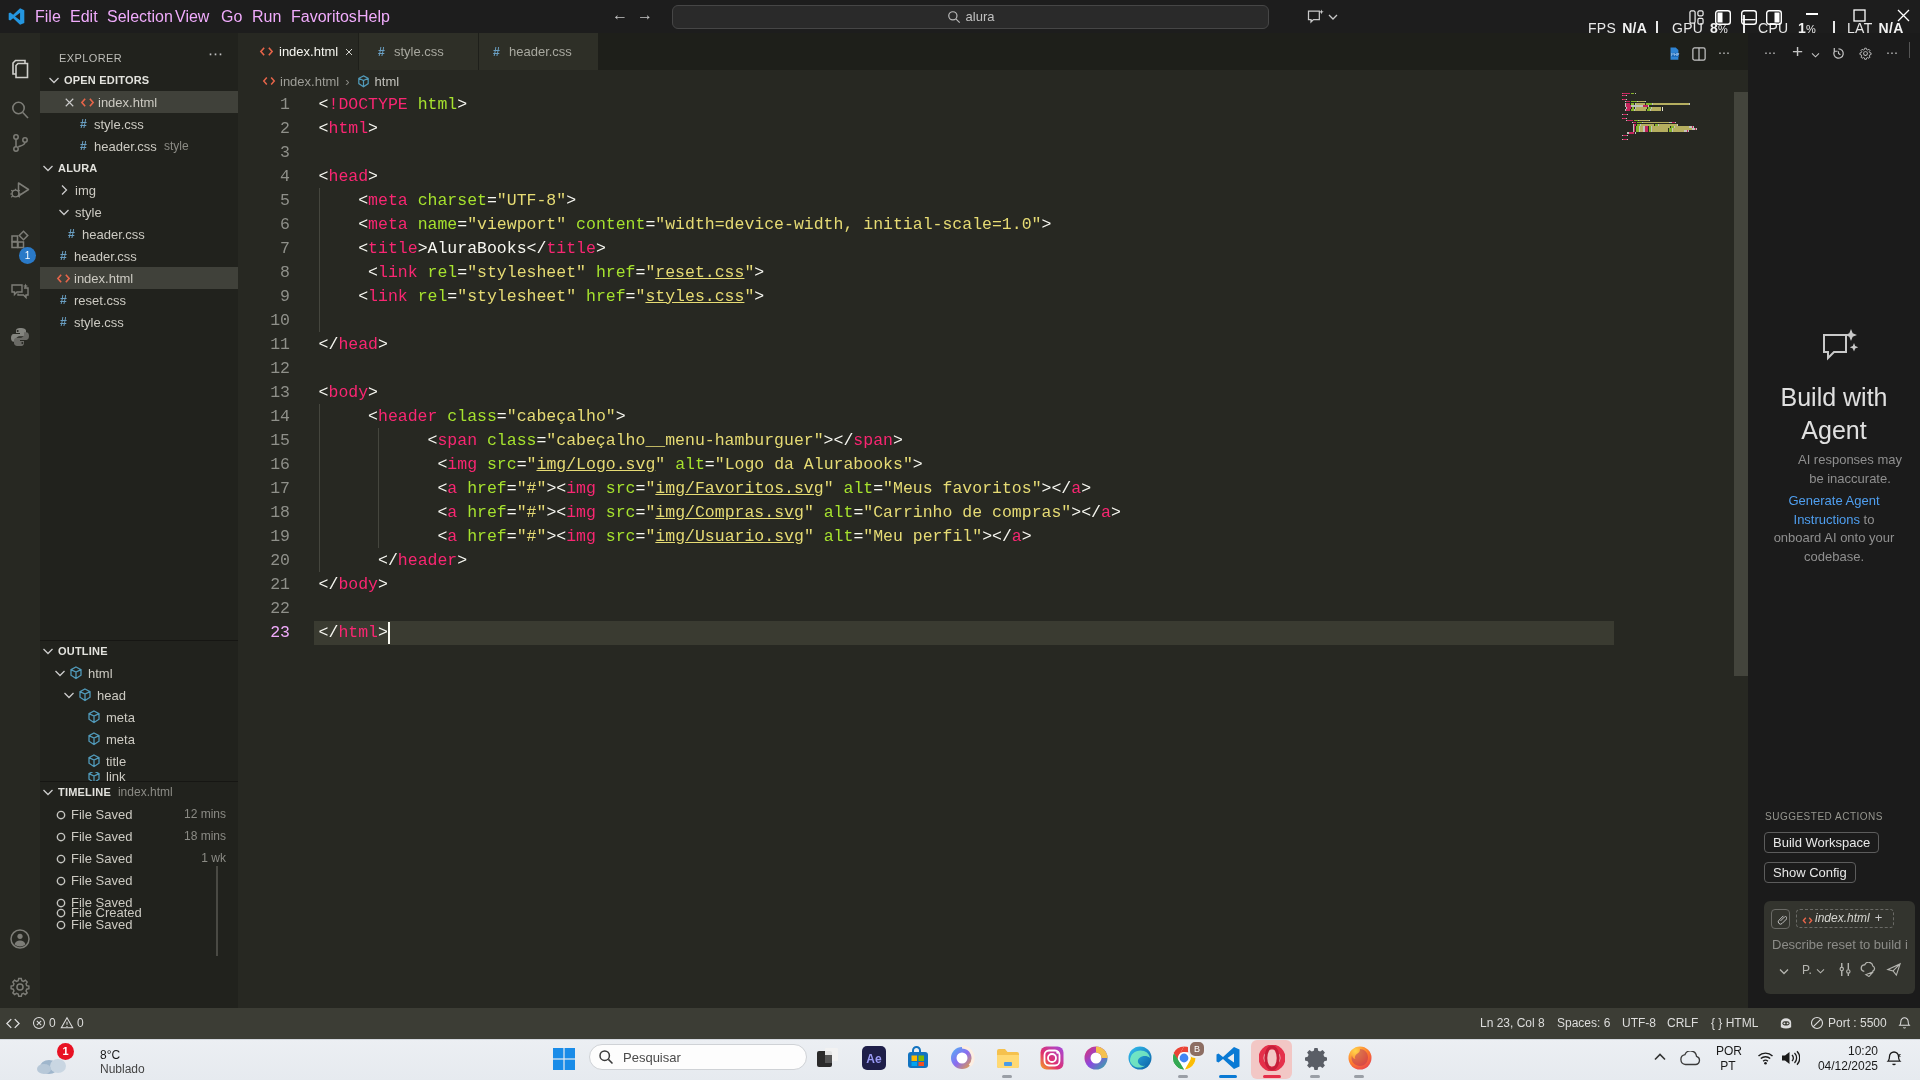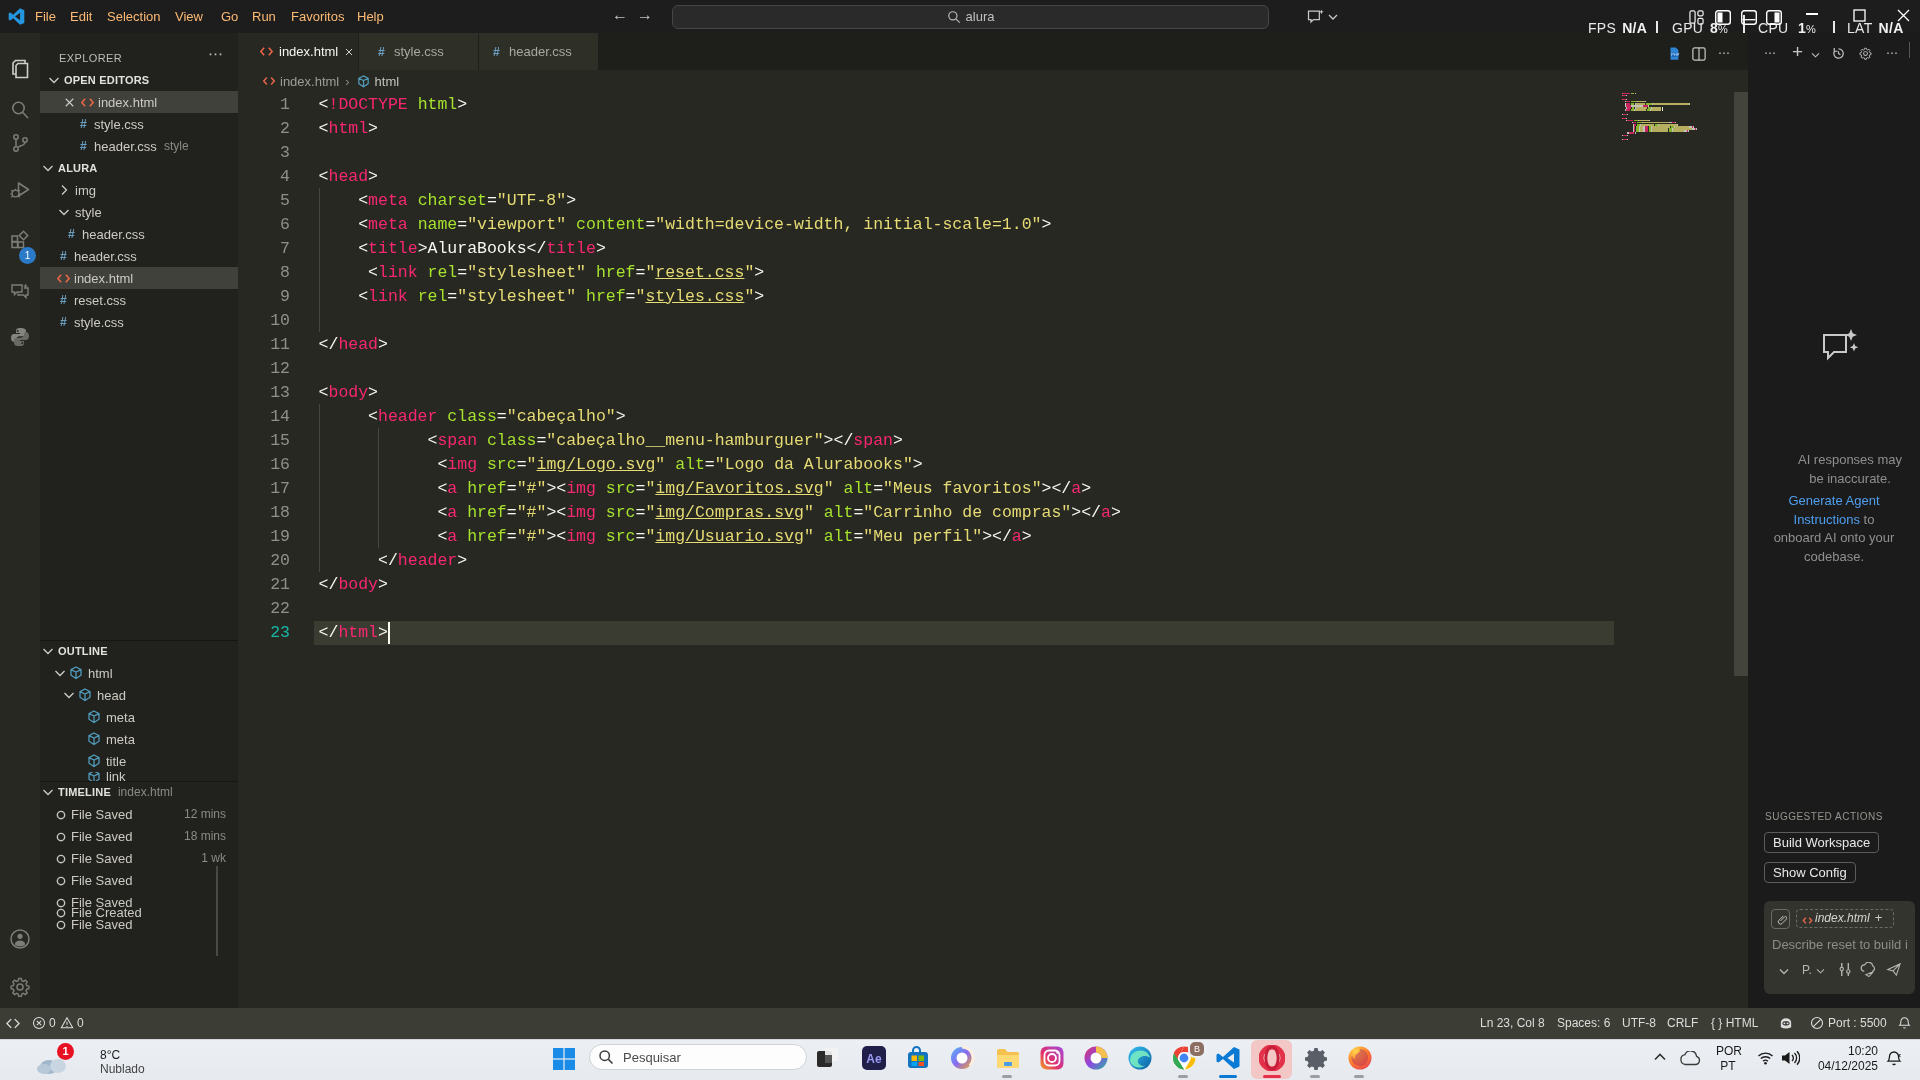--- a/index.html
+++ b/index.html
@@ -1,20 +1,20 @@
 <!DOCTYPE html>
 <html><head><meta charset="utf-8">
 <style>
 *{margin:0;padding:0;box-sizing:border-box}
 html,body{width:1920px;height:1080px;overflow:hidden;background:#272822;font-family:"Liberation Sans",sans-serif}
 .abs{position:absolute}
 i{font-style:normal}
 
 #titlebar{position:absolute;left:0;top:0;width:1920px;height:33px;background:#1d1d1d}
-#titlebar .menu{position:absolute;top:0;height:33px;line-height:33px;color:#fdba74;font-size:13px}
+#titlebar .menu{position:absolute;top:0;height:33px;line-height:33px;color:#f0abfc;font-size:16px}
 #vslogo{position:absolute;left:8px;top:8px}
 .navarr{position:absolute;top:6px;color:#c5c5c5;font-size:16px}
 #searchbox{position:absolute;left:672px;top:5px;width:597px;height:24px;background:#2a2a2a;border:1px solid #464646;border-radius:6px;color:#c0c0c0;font-size:13px;text-align:center;line-height:22px}
 
 .fps{position:absolute;top:20px;color:#f2f2f2;font-size:14px;font-weight:700;letter-spacing:0.3px}
 .fpsl{font-weight:400;color:#e8e8e8}
 .fpsbar{position:absolute;top:21px;width:2px;height:13px;background:#e8e8e8}
 .wby{position:absolute;top:10px}
 
 #actbar{position:absolute;left:0;top:33px;width:40px;height:975px;background:#272822}
@@ -34,21 +34,21 @@
 .sep{position:absolute;left:0;width:198px;height:1px;background:#161613}
 
 #tabstrip{position:absolute;left:238px;top:33px;width:1510px;height:37px;background:#1e1f1a}
 .tab{position:absolute;top:0;height:37px;display:flex;align-items:center;font-size:13px;padding:0 12px;color:#a8a89f;background:#2e2f27;white-space:nowrap;overflow:hidden}
 .tab svg{flex-shrink:0}
 .tab.act{background:#272822;color:#f5f5ef}
 #breadcrumb{position:absolute;left:238px;top:70px;width:1510px;height:22px;background:#272822;color:#9d9d97;font-size:13px;display:flex;align-items:center;padding-left:24px}
 #editor{position:absolute;left:238px;top:92px;width:1510px;height:916px;background:#272822}
 #linehl{position:absolute;left:76px;top:528.6px;width:1300px;height:24px;background:#3a3b31}
 .ln{width:52px;text-align:right;font-family:"Liberation Mono",monospace;font-size:16.5px;line-height:24px;color:#8f908a;height:24px}
-.lna{color:#14b8a6}
+.lna{color:#f0abfc}
 #lncol{position:absolute;left:0;top:0.6px;width:52px}
 #codecol{position:absolute;left:80.6px;top:0.6px;font-family:"Liberation Mono",monospace;font-size:16.5px;line-height:24px;color:#f8f8f2;white-space:pre}
 .cl{height:24px}
 i.p{color:#f8f8f2}i.t{color:#f92672}i.a{color:#a6e22e}i.s{color:#e6db74}
 i.u{color:#e6db74;text-decoration:underline}
 .iguide{position:absolute;width:1px;background:#45463e}
 #cursor{position:absolute;left:149.9px;top:529.6px;width:2px;height:22px;background:#f8f8f0}
 #minimap{position:absolute;left:1376px;top:0;width:120px;height:916px}
 #minimap b{position:absolute;display:block;opacity:.75}
 #vscroll{position:absolute;left:1496px;top:0;width:14px;height:584px;background:#43443c}
@@ -601,20 +601,21 @@
       <path d="M12 8.2a3.8 3.8 0 100 7.6 3.8 3.8 0 000-7.6zm0 1.5a2.3 2.3 0 110 4.6 2.3 2.3 0 010-4.6z" fill="#c5c5c5"></path>
       <path d="M10.7 3.5h2.6l.5 2.2 1.7.7 1.9-1.2 1.8 1.8-1.2 1.9.7 1.7 2.2.5v2.6l-2.2.5-.7 1.7 1.2 1.9-1.8 1.8-1.9-1.2-1.7.7-.5 2.2h-2.6l-.5-2.2-1.7-.7-1.9 1.2-1.8-1.8 1.2-1.9-.7-1.7-2.2-.5v-2.6l2.2-.5.7-1.7-1.2-1.9 1.8-1.8 1.9 1.2 1.7-.7z" stroke="#c5c5c5" stroke-width="1.4" fill="none"></path>
     </svg>
  <div class="ptool" style="left:138px;font-size:12px;top:13px">⋯</div>
  <div class="ptool" style="left:161px;top:9px;width:1px;height:16px;background:#555"></div>
  <svg class="abs" style="left:70px;top:294px" width="42" height="40" viewBox="0 0 42 40">
       <path d="M6 8h22v17H16l-6 6v-6H6z" stroke="#c9c9c9" stroke-width="2" fill="none"></path>
       <path d="M33 2l1.7 4.3L39 8l-4.3 1.7L33 14l-1.7-4.3L27 8l4.3-1.7z" fill="#c9c9c9"></path>
       <path d="M36 16l1.2 3 3 1.2-3 1.2-1.2 3-1.2-3-3-1.2 3-1.2z" fill="#c9c9c9"></path>
     </svg>
+ <h1 style="position:absolute;left:0;top:348px;width:172px">Build with<br>Agent</h1>
  <div class="pgray" style="position:absolute;left:0;top:418px;width:204px">AI responses may<br>be inaccurate.</div>
  <div class="pgray" style="position:absolute;left:0;top:459px;width:172px"><span style="color:#4f9ff0">Generate Agent<br>Instructions</span> to<br>onboard AI onto your<br>codebase.</div>
  <div id="suglab">SUGGESTED ACTIONS</div>
  <div class="pbtn" style="top:799px">Build Workspace</div>
  <div class="pbtn" style="top:829px">Show Config</div>
  <div id="chatbox">
    <div class="abs" style="left:7px;top:8px;width:19px;height:20px;border:1px solid #6a6a66;border-radius:4px"><svg style="margin:3px 0 0 3px" width="12" height="13" viewBox="0 0 14 15">
           <path d="M9.8 3.2L4.6 8.4a2.6 2.6 0 003.7 3.7l5.2-5.2a1.7 1.7 0 00-2.4-2.4L6.4 9.2" stroke="#c9c9c9" stroke-width="1.1" fill="none"></path>
         </svg></div>
    <div class="abs" style="left:32px;top:8px;width:98px;height:19px;border:1px dashed #6a6a66;border-radius:4px;font-size:12px;color:#d5d5d0"><svg class="ic" width="11" height="11" viewBox="0 0 16 16" style="margin:3px 2px 0 5px">

